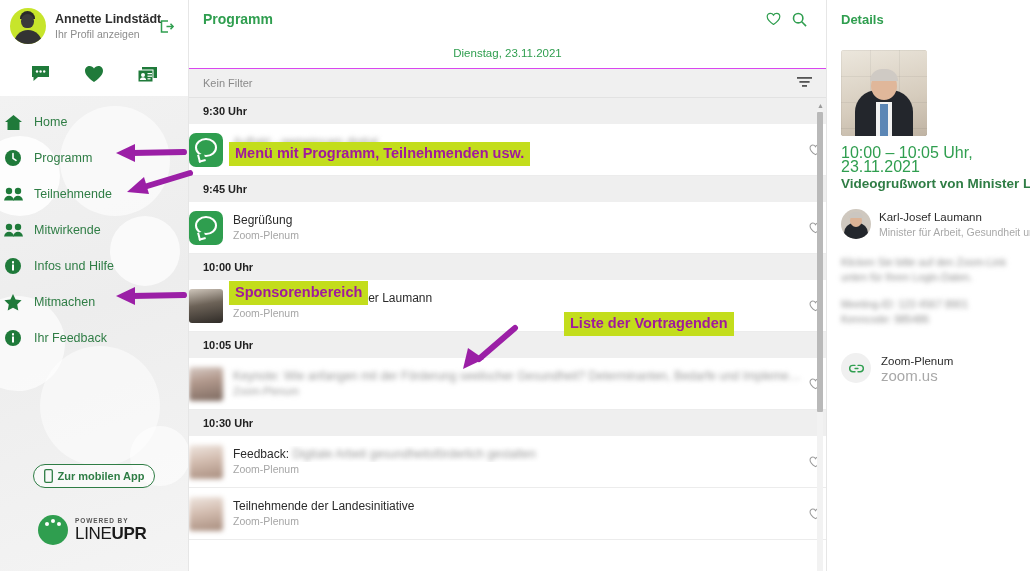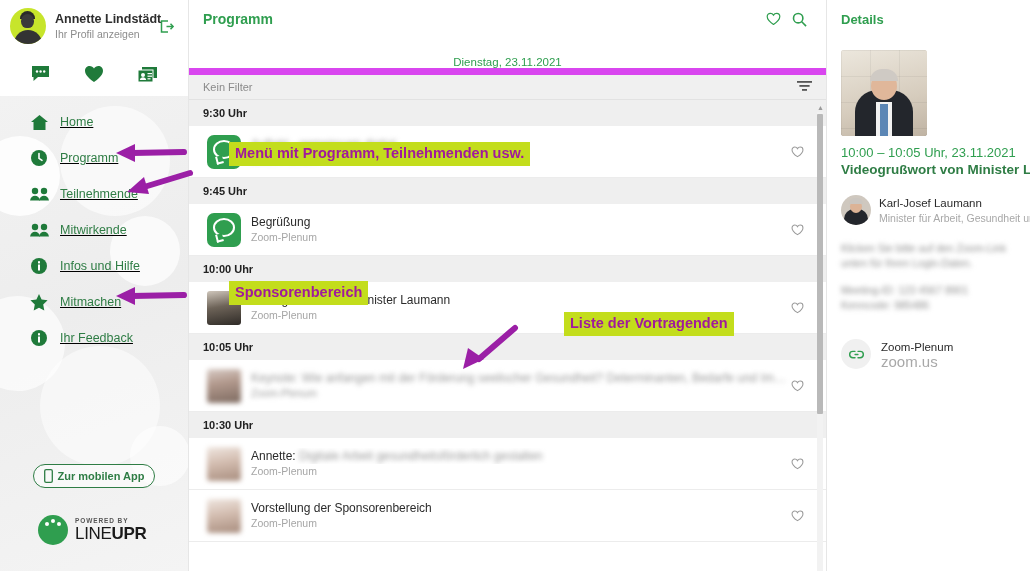--- a/index.html
+++ b/index.html
@@ -43,22 +43,22 @@
 
   .quick-icons {
     position: relative; z-index: 3;
     height: 44px; display: flex; align-items: center; background: #fff;
     padding: 0 14px;
   }
   .quick-icons > div { flex: 1 1 0; display: flex; justify-content: center; cursor: pointer; }
 
   .nav { position: relative; z-index: 3; padding-top: 8px; }
   .nav-item {
-    height: 36px; display: flex; align-items: center; padding-left: 28px;
-    cursor: pointer; position: relative; text-decoration: underline;
+    height: 36px; display: flex; align-items: center; padding-left: 2px;
+    cursor: pointer; position: relative;
   }
   .nav-icon { width: 22px; flex: 0 0 22px; display: flex; align-items: center; justify-content: center; }
   .nav-label { margin-left: 10px; font-size: 12.5px; color: #2f7d45; line-height: 16px; white-space: nowrap; }
 
   .mobile-app-btn {
     position: absolute; z-index: 3; left: 33px; top: 464px;
     width: 122px; height: 24px; border: 1.4px solid #2f7d45; border-radius: 13px;
     display: flex; align-items: center; justify-content: center; gap: 5px;
     background: rgba(255,255,255,.55); cursor: pointer;
   }
@@ -77,34 +77,34 @@
   .brand-txt { line-height: 1; }
   .brand-powered { font-size: 6.5px; font-weight: 700; letter-spacing: .9px; color: #555; }
   .brand-name { font-size: 17px; font-weight: 400; color: #1a1a1a; letter-spacing: -.3px; }
   .brand-name b { font-weight: 800; }
 
   
   .main { width: 638px; flex: 0 0 638px; height: 571px; position: relative; background: #fff; border-left: 1px solid #e6e6e6; }
   .main-header { height: 38px; display: flex; align-items: center; padding: 0 14px; background: #fff; }
   .main-title { font-size: 14px; font-weight: 700; color: #2f9e4f; flex: 1 1 auto; }
   .hdr-icon { width: 26px; height: 26px; display: flex; align-items: center; justify-content: center; cursor: pointer; }
-  .date-bar { height: 30px; display: flex; align-items: flex-end; justify-content: center; background: #fff; }
+  .date-bar { height: 30px; display: flex; align-items: center; justify-content: center; background: #fff; }
   .date-bar span { font-size: 11.5px; color: #2f9e4f; }
 
   .filter-bar {
     height: 30px; display: flex; align-items: center; padding: 12px 14px;
-    background: #f0f0f0; border-top: 7px solid #d946ef; border-bottom: 1px solid #e2e2e2;
+    background: #f0f0f0; border-top: 1px solid #d946ef; border-bottom: 1px solid #e2e2e2;
   }
   .filter-text { font-size: 11px; color: #8a8a8a; flex: 1 1 auto; }
 
   .prog-list { position: relative; height: 473px; overflow: hidden; }
   .time-hdr { height: 26px; display: flex; align-items: center; padding: 0 14px; background: #efefef; }
   .time-hdr span { font-size: 11px; font-weight: 700; color: #222; }
   .sess {
-    min-height: 52px; display: flex; align-items: center; padding: 8px 18px;
+    min-height: 52px; display: flex; align-items: center; padding: 8px 0;
     background: #fff; border-bottom: 1px solid #ececec;
   }
   .sess-thumb { width: 34px; height: 34px; flex: 0 0 34px; border-radius: 3px; overflow: hidden; position: relative; }
   .thumb-green { background: #2f9e4f; border-radius: 7px; }
   .thumb-green .bub { position: absolute; left: 6px; top: 5px; width: 22px; height: 19px; border: 2px solid #fff; border-radius: 50%; }
   .thumb-green .tail { position: absolute; left: 9px; top: 21px; width: 7px; height: 8px; background: #2f9e4f; border-left: 2px solid #fff; border-bottom: 2px solid #fff; transform: rotate(-15deg); }
   .thumb-person { background: linear-gradient(165deg, #b9b3ae 0%, #8d8681 55%, #6f6a66 100%); }
   .thumb-person.blurred { filter: blur(2.6px); background: linear-gradient(170deg, #d8ccc6 0%, #b39a8e 40%, #7d6a60 100%); }
   .thumb-person.blurred2 { filter: blur(2.6px); background: linear-gradient(170deg, #efe6e0 0%, #d3bdb0 45%, #a88d7e 100%); }
   .thumb-laumann { background: linear-gradient(170deg, #cfc6bb 0%, #6d6358 45%, #2f2b27 100%); }
@@ -126,21 +126,21 @@
   .det-hero { margin: 12px 0 0 14px; width: 86px; height: 86px; border-radius: 3px; background: linear-gradient(165deg,#e8e2d8 0%,#cfc4b4 35%,#8a7f72 100%); position: relative; overflow: hidden; }
   .det-hero .wall { position: absolute; inset: 0; background:
       linear-gradient(90deg, rgba(0,0,0,.05) 1px, transparent 1px) 0 0/29px 100%,
       linear-gradient(180deg, rgba(0,0,0,.05) 1px, transparent 1px) 0 0/100% 26px,
       linear-gradient(165deg,#ece7dd 0%,#d6ccbd 60%,#bfb3a3 100%); }
   .det-hero .suit { position: absolute; left: 14px; bottom: 0; width: 58px; height: 46px; background: #23262c; border-radius: 22px 22px 0 0; }
   .det-hero .shirt { position: absolute; left: 35px; bottom: 0; width: 16px; height: 34px; background: #f2f2f2; }
   .det-hero .tie { position: absolute; left: 39px; bottom: 0; width: 8px; height: 32px; background: #5b86b5; }
   .det-hero .face { position: absolute; left: 30px; bottom: 36px; width: 26px; height: 28px; border-radius: 50%; background: #e0b79a; }
   .det-hero .hair { position: absolute; left: 29px; bottom: 55px; width: 28px; height: 12px; border-radius: 14px 14px 0 0; background: #cfcac4; }
-  .det-time { margin: 10px 14px 0; font-size: 13px; color: #2f9e4f; line-height: 14px; }
+  .det-time { margin: 10px 14px 0; font-size: 16px; color: #2f9e4f; line-height: 14px; }
   .det-title { margin: 1px 14px 0; font-size: 13.5px; font-weight: 700; color: #2f7d45; line-height: 18px; white-space: nowrap; }
   .det-speaker { margin: 16px 0 0 14px; display: flex; align-items: center; cursor: pointer; }
   .spk-av { width: 30px; height: 30px; flex: 0 0 30px; border-radius: 50%; overflow: hidden; position: relative; background: #cfc8bf; }
   .spk-av .s-suit { position: absolute; left: 3px; bottom: 0; width: 24px; height: 16px; background: #23262c; border-radius: 10px 10px 0 0; }
   .spk-av .s-face { position: absolute; left: 9px; bottom: 12px; width: 12px; height: 13px; border-radius: 50%; background: #dcb396; }
   .spk-av .s-hair { position: absolute; left: 8px; bottom: 21px; width: 14px; height: 6px; border-radius: 7px 7px 0 0; background: #cbc6c0; }
   .spk-txt { margin-left: 8px; min-width: 0; }
   .spk-name { font-size: 11.5px; color: #2b2b2b; line-height: 15px; white-space: nowrap; }
   .spk-role { font-size: 10.5px; color: #a8a8a8; line-height: 14px; white-space: nowrap; }
   .det-body { margin: 16px 14px 0; }
@@ -418,34 +418,34 @@
             </svg>
         </div>
       </div>
 
       <div class="time-hdr">
         <span>10:30 Uhr</span>
       </div>
       <div class="sess">
         <div class="sess-thumb thumb-person blurred2"></div>
         <div class="sess-body">
-          <div class="sess-title"><span>Annette:</span> <span class="redacted">Digitale Arbeit gesundheitsförderlich gestalten</span></div>
+          <div class="sess-title"><span>Feedback:</span> <span class="redacted">Digitale Arbeit gesundheitsförderlich gestalten</span></div>
           <div class="sess-sub">Zoom-Plenum</div>
         </div>
         <div class="sess-fav">
           <svg width="13" height="12" viewBox="0 0 20 18" fill="none" stroke="#9a9a9a" stroke-width="1.6">
               <path d="M10 16.2S1.6 10.8 1.6 5.8C1.6 3.1 3.6 1.4 5.8 1.4c1.7 0 3.4 1 4.2 2.4.8-1.4 2.5-2.4 4.2-2.4 2.2 0 4.2 1.7 4.2 4.4 0 5-8.4 10.4-8.4 10.4z"></path>
             </svg>
         </div>
       </div>
 
       <div class="sess">
         <div class="sess-thumb thumb-person blurred2"></div>
         <div class="sess-body">
-          <div class="sess-title">Vorstellung der Sponsorenbereich</div>
+          <div class="sess-title">Teilnehmende der Landesinitiative</div>
           <div class="sess-sub">Zoom-Plenum</div>
         </div>
         <div class="sess-fav">
           <svg width="13" height="12" viewBox="0 0 20 18" fill="none" stroke="#9a9a9a" stroke-width="1.6">
               <path d="M10 16.2S1.6 10.8 1.6 5.8C1.6 3.1 3.6 1.4 5.8 1.4c1.7 0 3.4 1 4.2 2.4.8-1.4 2.5-2.4 4.2-2.4 2.2 0 4.2 1.7 4.2 4.4 0 5-8.4 10.4-8.4 10.4z"></path>
             </svg>
         </div>
       </div>
 
       <div class="list-scrollbar">

